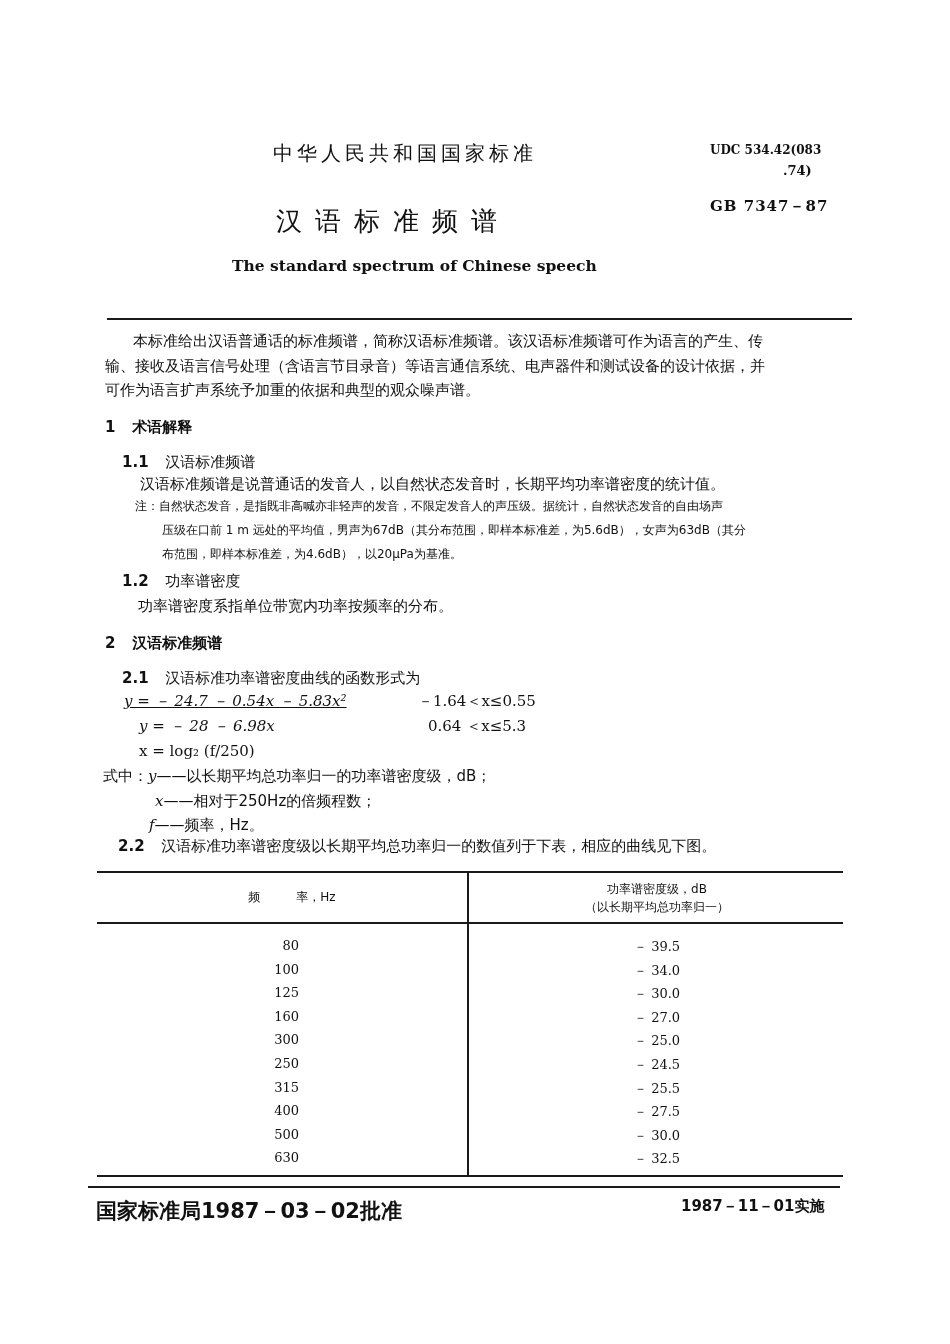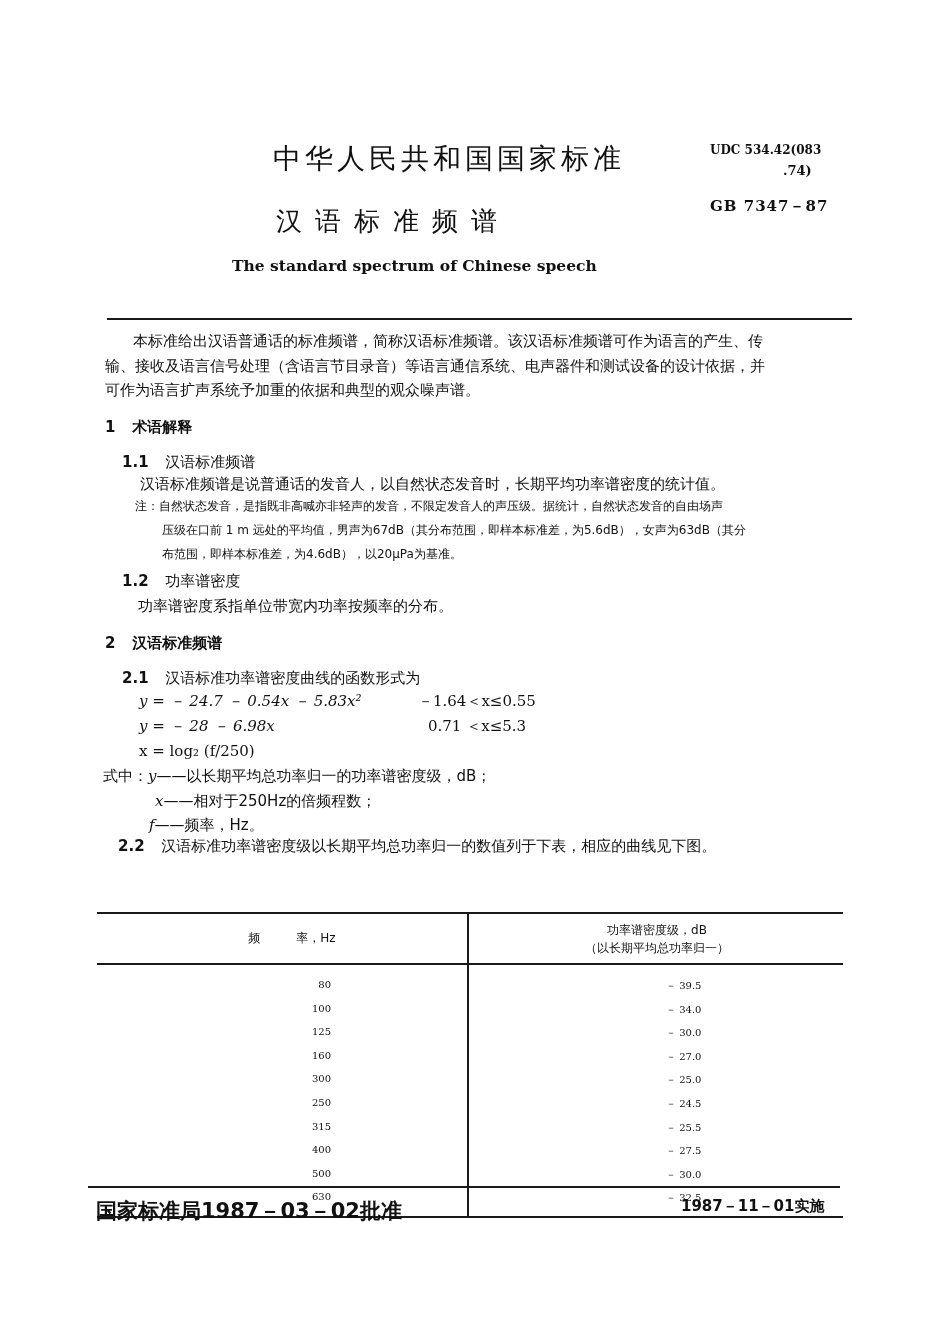--- a/index.html
+++ b/index.html
@@ -15,38 +15,38 @@
     color: #111111;
     font-family: "DejaVu Serif", "Liberation Serif", serif;
   }
   .abs { position: absolute; white-space: nowrap; }
   .sans { font-family: "DejaVu Sans", "Liberation Sans", sans-serif; }
   .serif { font-family: "DejaVu Serif", "Liberation Serif", serif; }
   .bold { font-weight: bold; }
   .rule { position: absolute; background: #1a1a1a; }
 
   
-  #header-national { left: 273px; top: 140px; font-size: 28px; letter-spacing: 4px; }
+  #header-national { left: 273px; top: 140px; font-size: 20px; letter-spacing: 4px; }
   #header-title { left: 276px; top: 204px; font-size: 26px; letter-spacing: 13px; }
   #header-subtitle { left: 232px; top: 256px; font-size: 15.5px; font-weight: bold; }
   #udc-label { left: 710px; top: 143px; font-size: 12px; font-weight: bold; }
   #udc-cont { left: 783px; top: 163px; font-size: 13px; font-weight: bold; }
   #gb-number { left: 710px; top: 197px; font-size: 15px; font-weight: bold; letter-spacing: 1px; }
 
   .body-text { font-size: 15px; line-height: 20px; }
   .note-text { font-size: 12px; }
   .sec-num { font-weight: bold; font-family: "DejaVu Sans", "Liberation Sans", sans-serif; }
   .math { font-family: "DejaVu Serif", "Liberation Serif", serif; font-size: 15px; }
 
   
-  #spectrum-table { position: absolute; left: 97px; top: 912px; width: 746px; height: 305px; }
+  #spectrum-table { position: absolute; left: 97px; top: 871px; width: 746px; height: 305px; }
   .tbl-rule-h { position: absolute; left: 0; width: 746px; background: #1a1a1a; }
   .tbl-rule-v { position: absolute; left: 370px; width: 1.5px; background: #1a1a1a; }
   .th-text { position: absolute; font-size: 12px; text-align: center; }
-  .td-text { position: absolute; font-size: 10px; font-family: "DejaVu Serif", "Liberation Serif", serif; margin-left: 32px; }
+  .td-text { position: absolute; font-size: 13px; font-family: "DejaVu Serif", "Liberation Serif", serif; }
 
   
   #footer-left { left: 96px; top: 1197px; font-size: 21px; font-weight: bold; }
   #footer-right { left: 681px; top: 1197px; font-size: 15px; font-weight: bold; }
 </style>
 </head>
 <body>
 
 <div class="abs sans" id="header-national">中华人民共和国国家标准</div>
 <div class="abs sans" id="header-title">汉语标准频谱</div>
@@ -84,24 +84,24 @@
 <div class="abs body-text" style="left:105px; top:633px;">
   <span class="sec-num">2</span>
   <span class="sans bold" style="margin-left:12px;">汉语标准频谱</span>
 </div>
 
 <div class="abs body-text" style="left:122px; top:668px;">
   <span class="sec-num">2.1</span>
   <span class="sans" style="margin-left:12px;">汉语标准功率谱密度曲线的函数形式为</span>
 </div>
 
-<div class="abs math" style="left:139px; top:692px; font-style:italic;">y = － 24.7 － 0.54x － 5.83x²</div>
+<div class="abs math" style="left:124px; top:692px; font-style:italic;text-decoration:underline;">y = － 24.7 － 0.54x － 5.83x²</div>
 <div class="abs math" style="left:418px; top:692px;">－1.64＜x≤0.55</div>
 <div class="abs math" style="left:139px; top:717px; font-style:italic;">y = － 28 － 6.98x</div>
-<div class="abs math" style="left:428px; top:717px;">0.71 ＜x≤5.3</div>
+<div class="abs math" style="left:428px; top:717px;">0.64 ＜x≤5.3</div>
 <div class="abs math" style="left:139px; top:742px;">x = log₂ (f/250)</div>
 
 <div class="abs body-text" style="left:103px; top:766px;">
   <span class="sans">式中：</span><i class="serif">y</i><span class="sans">——以长期平均总功率归一的功率谱密度级，dB；</span>
 </div>
 <div class="abs body-text" style="left:155px; top:791px;">
   <i class="serif">x</i><span class="sans">——相对于250Hz的倍频程数；</span>
 </div>
 <div class="abs body-text" style="left:149px; top:815px;">
   <i class="serif">f</i><span class="sans">——频率，Hz。</span>

